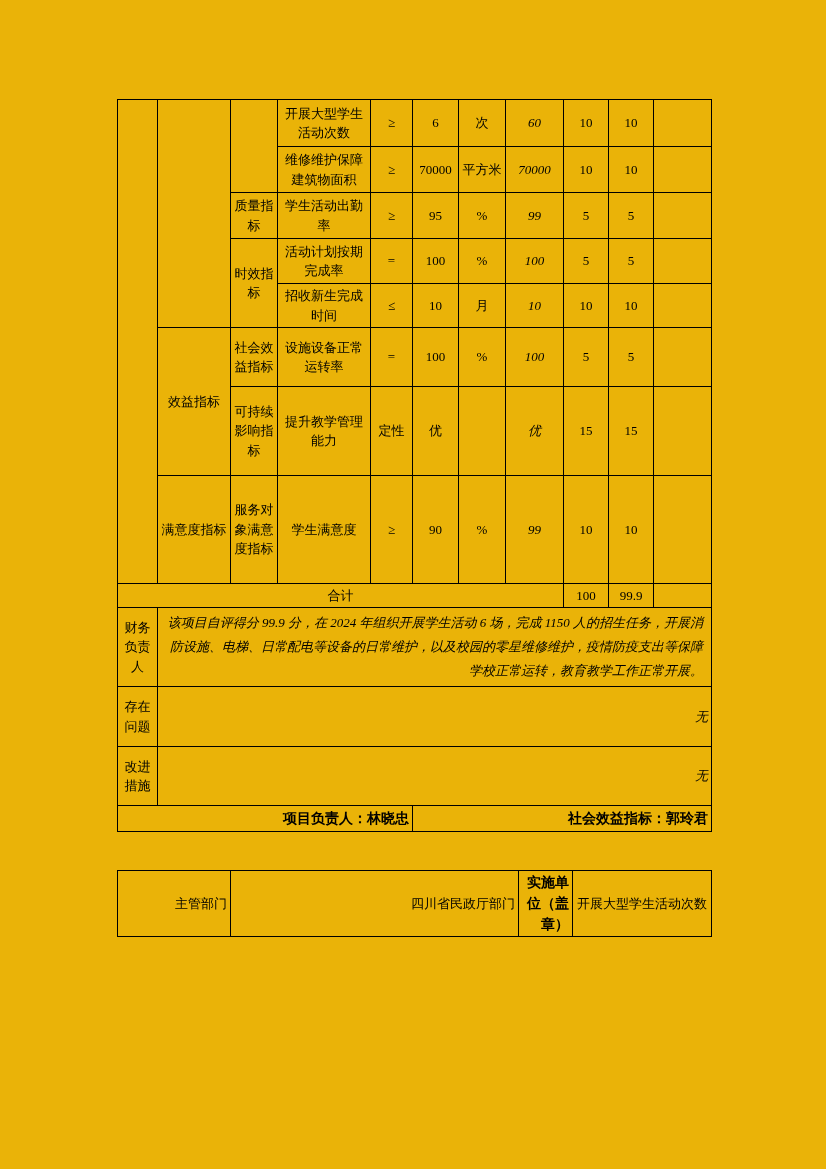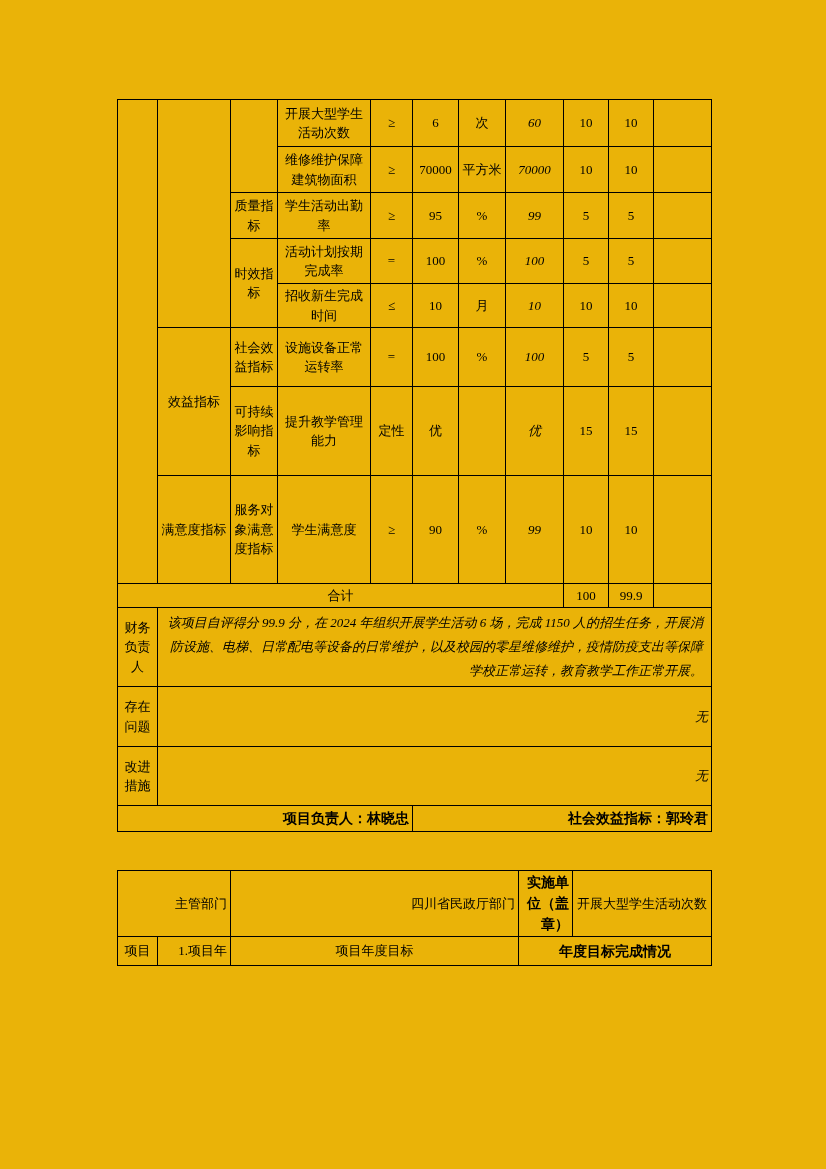--- a/index.html
+++ b/index.html
@@ -178,22 +178,16 @@
     <tbody>
 
 
     <tr style="height:65px">
       <td colspan="2" class="left">主管部门</td>
       <td class="left">四川省民政厅部门</td>
       <td class="left heiti">实施单位（盖章）</td>
       <td>开展大型学生活动次数</td>
     </tr>
 
-    <tr style="height:29px">
-      <td>项目</td>
-      <td class="left">1.项目年</td>
-      <td>项目年度目标</td>
-      <td colspan="2" class="heiti">年度目标完成情况</td>
-    </tr>
   </tbody>
     </table>
 
 </div>
 
 </body></html>

